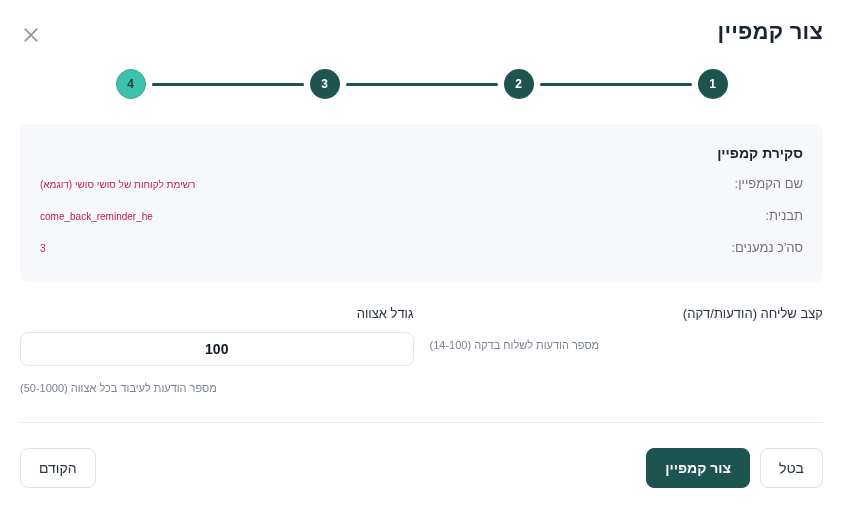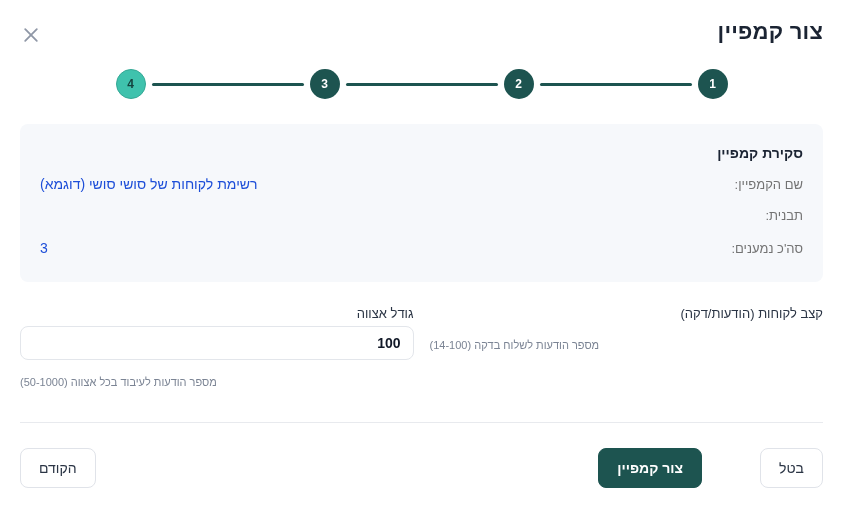--- a/index.html
+++ b/index.html
@@ -124,22 +124,22 @@
     align-items: baseline;
     height: 32px;
   }
   .summary-label {
     font-size: 13px;
     color: #737373;
     text-align: right;
     white-space: nowrap;
   }
   .summary-value {
-    font-size: 14px;
-    color: #1d4ed8;
+    font-size: 10px;
+    color: #be185d;
     text-align: left;
     direction: rtl;
     white-space: nowrap;
   }
   .summary-value.ltr {
     direction: ltr;
     text-align: left;
   }
 
   
@@ -153,35 +153,35 @@
     gap: 16px;
   }
   .field {
     flex: 1 1 0;
     min-width: 0;
   }
   .field-label {
     font-size: 13px;
     color: #2b3545;
     text-align: right;
-    margin-bottom: 3px;
+    margin-bottom: 9px;
     line-height: 1.3;
   }
   .field-input {
     width: 100%;
     height: 34px;
     box-sizing: border-box;
     border: 1px solid #e3e6eb;
     border-radius: 8px;
     background: #ffffff;
     padding: 0 12px;
     font-size: 14px;
     font-weight: 600;
     color: #111827;
-    text-align: right;
+    text-align: center;
     direction: ltr;
     font-family: "Liberation Sans", "DejaVu Sans", sans-serif;
     outline: none;
   }
   .field-hint {
     font-size: 11px;
     color: #7b8494;
     text-align: left;
     margin-top: 15px;
     line-height: 1.3;
@@ -232,21 +232,20 @@
     border: 1px solid #1d5450;
     font-weight: 700;
     min-width: 96px;
   }
   .btn-secondary {
     background: #ffffff;
     color: #2b3545;
     border: 1px solid #e0e3e9;
     font-weight: 400;
     min-width: 62px;
-    margin-left: 48px;
   }
   .btn-prev {
     background: #ffffff;
     color: #2b3545;
     border: 1px solid #e0e3e9;
     font-weight: 400;
     min-width: 74px;
   }
 </style>
 </head>
@@ -277,34 +276,35 @@
     <div class="summary-title">סקירת קמפיין</div>
     <div class="summary-rows">
 
       <div class="summary-row">
         <div class="summary-label">שם הקמפיין:</div>
         <div class="summary-value">רשימת לקוחות של סושי סושי (דוגמא)</div>
       </div>
 
       <div class="summary-row">
         <div class="summary-label">תבנית:</div>
+        <div class="summary-value ltr">come_back_reminder_he</div>
       </div>
 
       <div class="summary-row">
         <div class="summary-label">סה'כ נמענים:</div>
         <div class="summary-value ltr">3</div>
       </div>
 
     </div>
   </div>
 
   <div class="fields-row">
 
     <div class="field">
-      <div class="field-label">קצב לקוחות (הודעות/דקה)</div>
+      <div class="field-label">קצב שליחה (הודעות/דקה)</div>
       <div class="field-hint">מספר הודעות לשלוח בדקה (14-100)</div>
     </div>
 
     <div class="field">
       <div class="field-label">גודל אצווה</div>
       <input class="field-input" type="text" value="100" style="">
       <div class="field-hint">מספר הודעות לעיבוד בכל אצווה (50-1000)</div>
     </div>
 
   </div>

